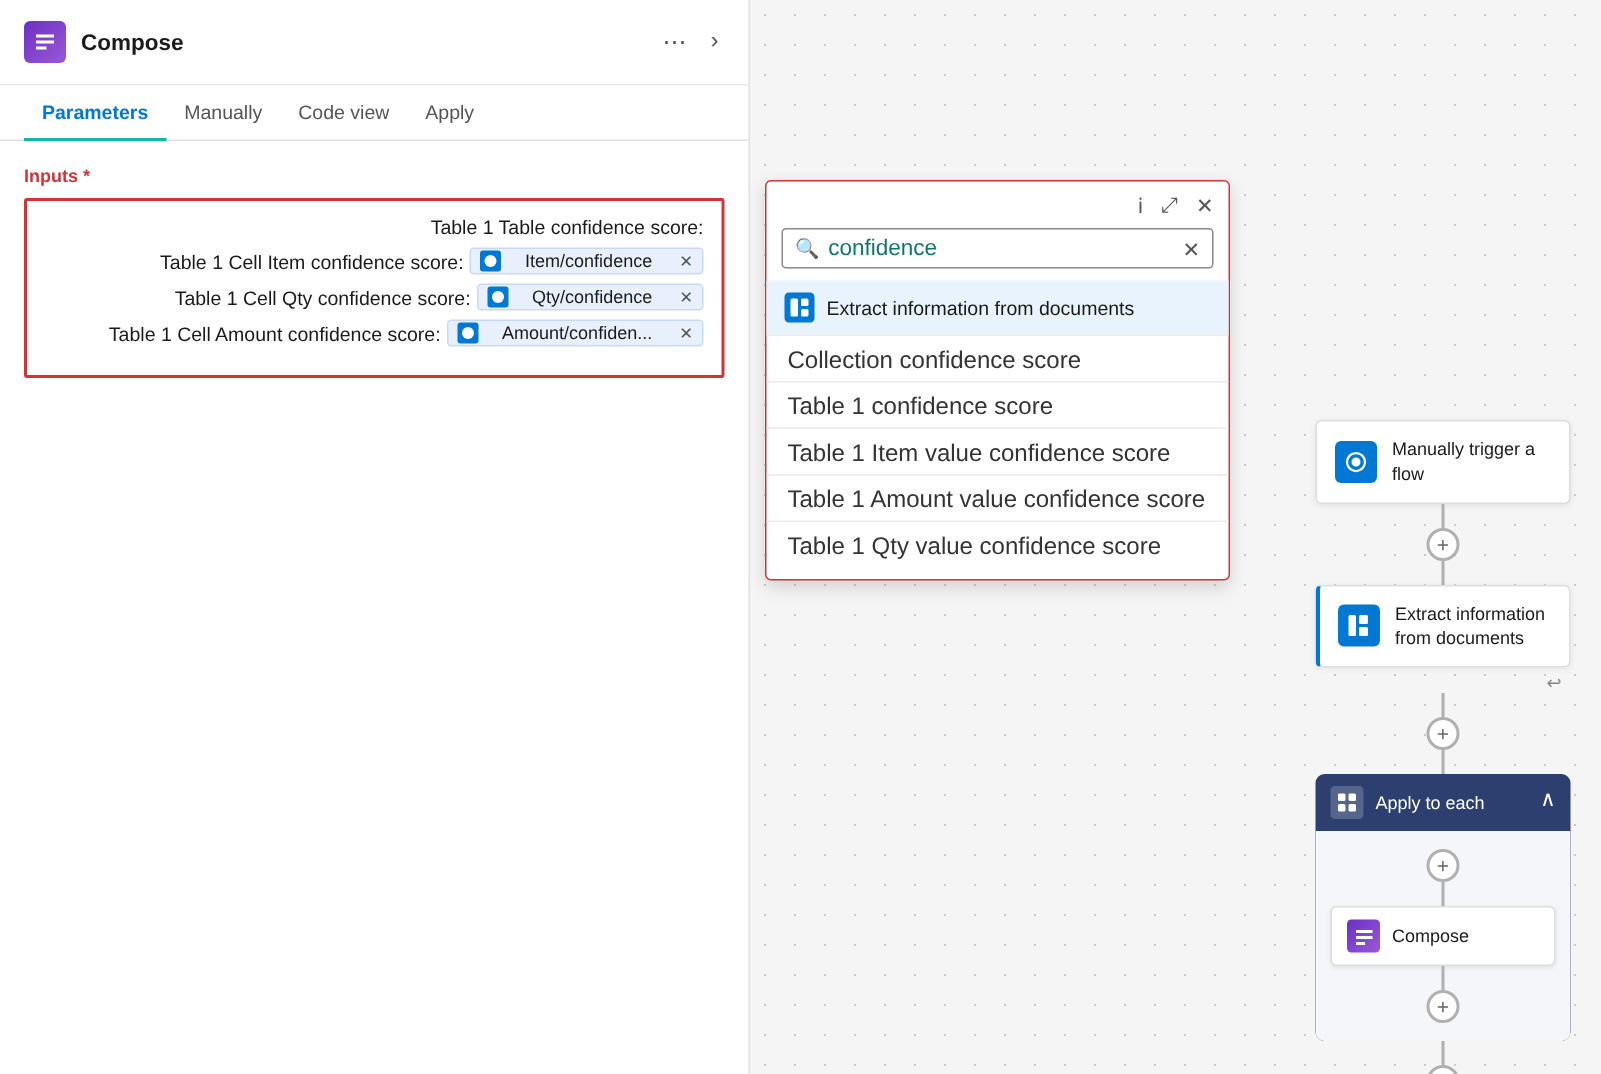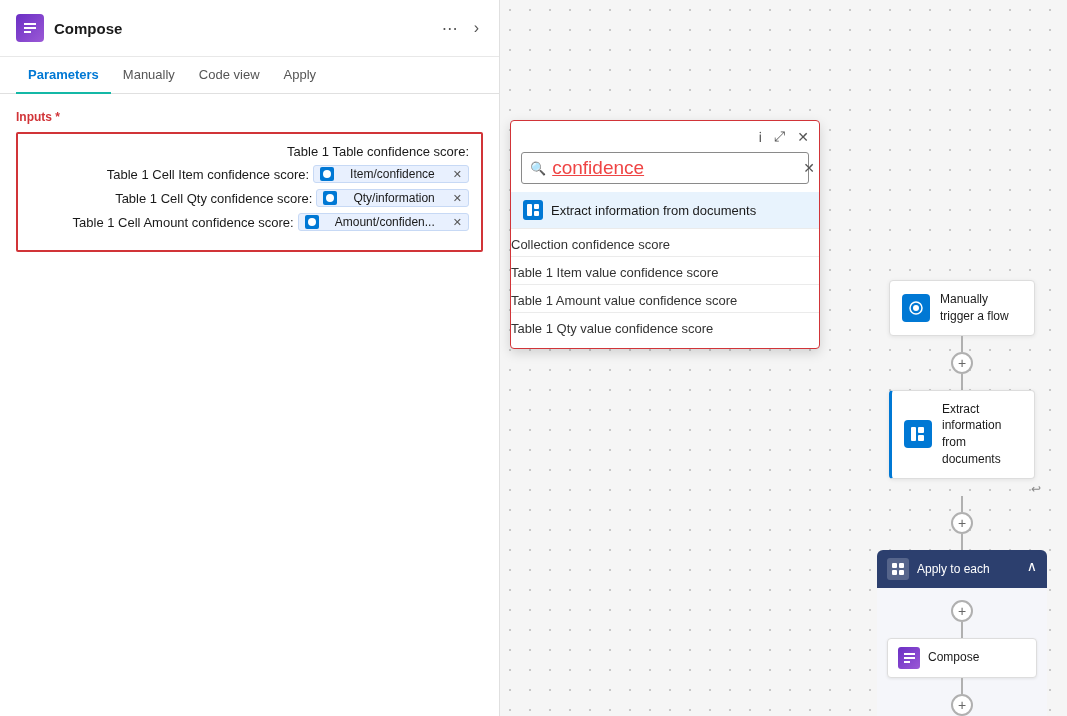--- a/index.html
+++ b/index.html
@@ -209,23 +209,22 @@
       border: 1px solid #8a8a8a;
       border-radius: 3px;
       padding: 4px 8px;
       gap: 6px;
     }
 
     .search-input {
       flex: 1;
       border: none;
       outline: none;
-      font-size: 19px;
-      color: #ef4444;
-      text-decoration: underline;
+      font-size: 15px;
+      color: #0f766e;
     }
 
     .search-clear {
       background: none;
       border: none;
       cursor: pointer;
       color: #555;
       font-size: 14px;
     }
 
@@ -252,22 +251,22 @@
       height: 20px;
       background: #0078d4;
       border-radius: 3px;
       display: flex;
       align-items: center;
       justify-content: center;
       flex-shrink: 0;
     }
 
     .popup-divider-item {
-      padding: 8px 12px 4px 0;
-      font-size: 13px;
+      padding: 8px 12px 4px 14px;
+      font-size: 16px;
       color: #333;
       cursor: pointer;
       border-top: 1px solid #ebebeb;
     }
 
     .popup-divider-item:first-child {
       border-top: none;
     }
 
     
@@ -275,21 +274,21 @@
       position: absolute;
       right: 20px;
       top: 280px;
       display: flex;
       flex-direction: column;
       align-items: center;
       gap: 0;
     }
 
     .flow-node {
-      width: 146px;
+      width: 170px;
       background: #fff;
       border: 1px solid #ddd;
       border-radius: 4px;
       display: flex;
       align-items: center;
       padding: 10px 12px;
       gap: 10px;
       box-shadow: 0 1px 4px rgba(0,0,0,0.08);
     }
 
@@ -481,21 +480,21 @@
       </div>
 
       <div class="input-row">
         <span>Table 1 Cell Qty confidence score:</span>
         <span class="token">
           <span class="token-icon">
             <svg viewBox="0 0 10 10" fill="white">
                 <circle cx="5" cy="5" r="4"></circle>
               </svg>
           </span>
-          <span>Qty/information</span>
+          <span>Qty/confidence</span>
           <span class="token-close">✕</span>
         </span>
       </div>
 
       <div class="input-row">
         <span>Table 1 Cell Amount confidence score:</span>
         <span class="token">
           <span class="token-icon">
             <svg viewBox="0 0 10 10" fill="white">
                 <circle cx="5" cy="5" r="4"></circle>
@@ -529,20 +528,21 @@
           <svg width="14" height="14" viewBox="0 0 14 14" fill="white">
             <rect x="1" y="1" width="5" height="12" rx="1"></rect>
             <rect x="8" y="1" width="5" height="5" rx="1"></rect>
             <rect x="8" y="8" width="5" height="5" rx="1"></rect>
           </svg>
         </div>
         <span>Extract information from documents</span>
       </div>
 
       <div class="popup-divider-item">Collection confidence score</div>
+      <div class="popup-divider-item">Table 1 confidence score</div>
       <div class="popup-divider-item">Table 1 Item value confidence score</div>
       <div class="popup-divider-item">Table 1 Amount value confidence score</div>
       <div class="popup-divider-item">Table 1 Qty value confidence score</div>
     </div>
   </div>
 
   <div class="flow-diagram">
 
     <div class="flow-node">
       <div class="flow-node-icon blue">

